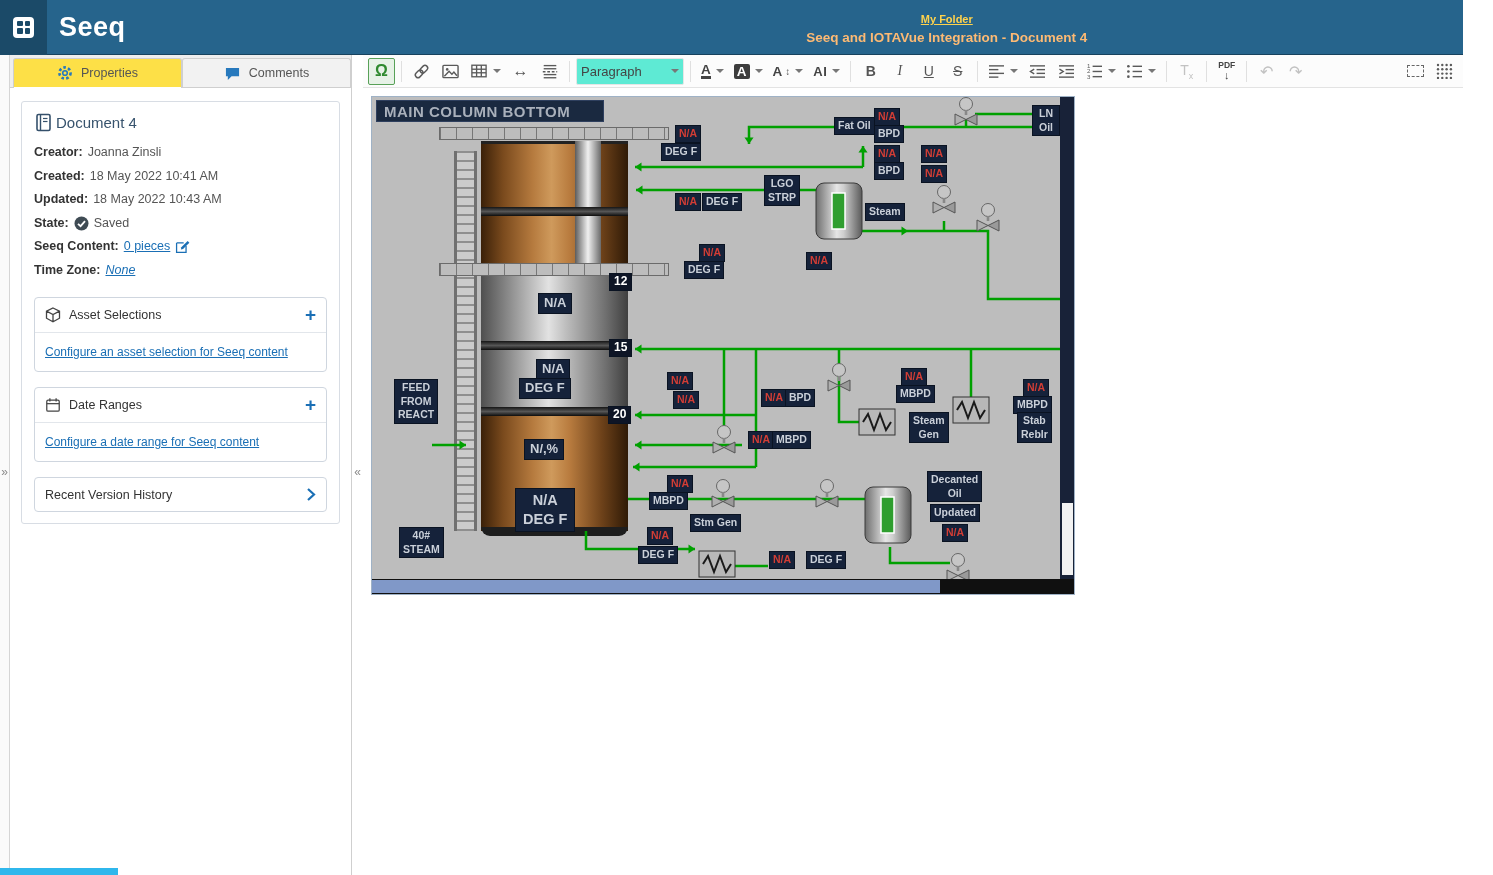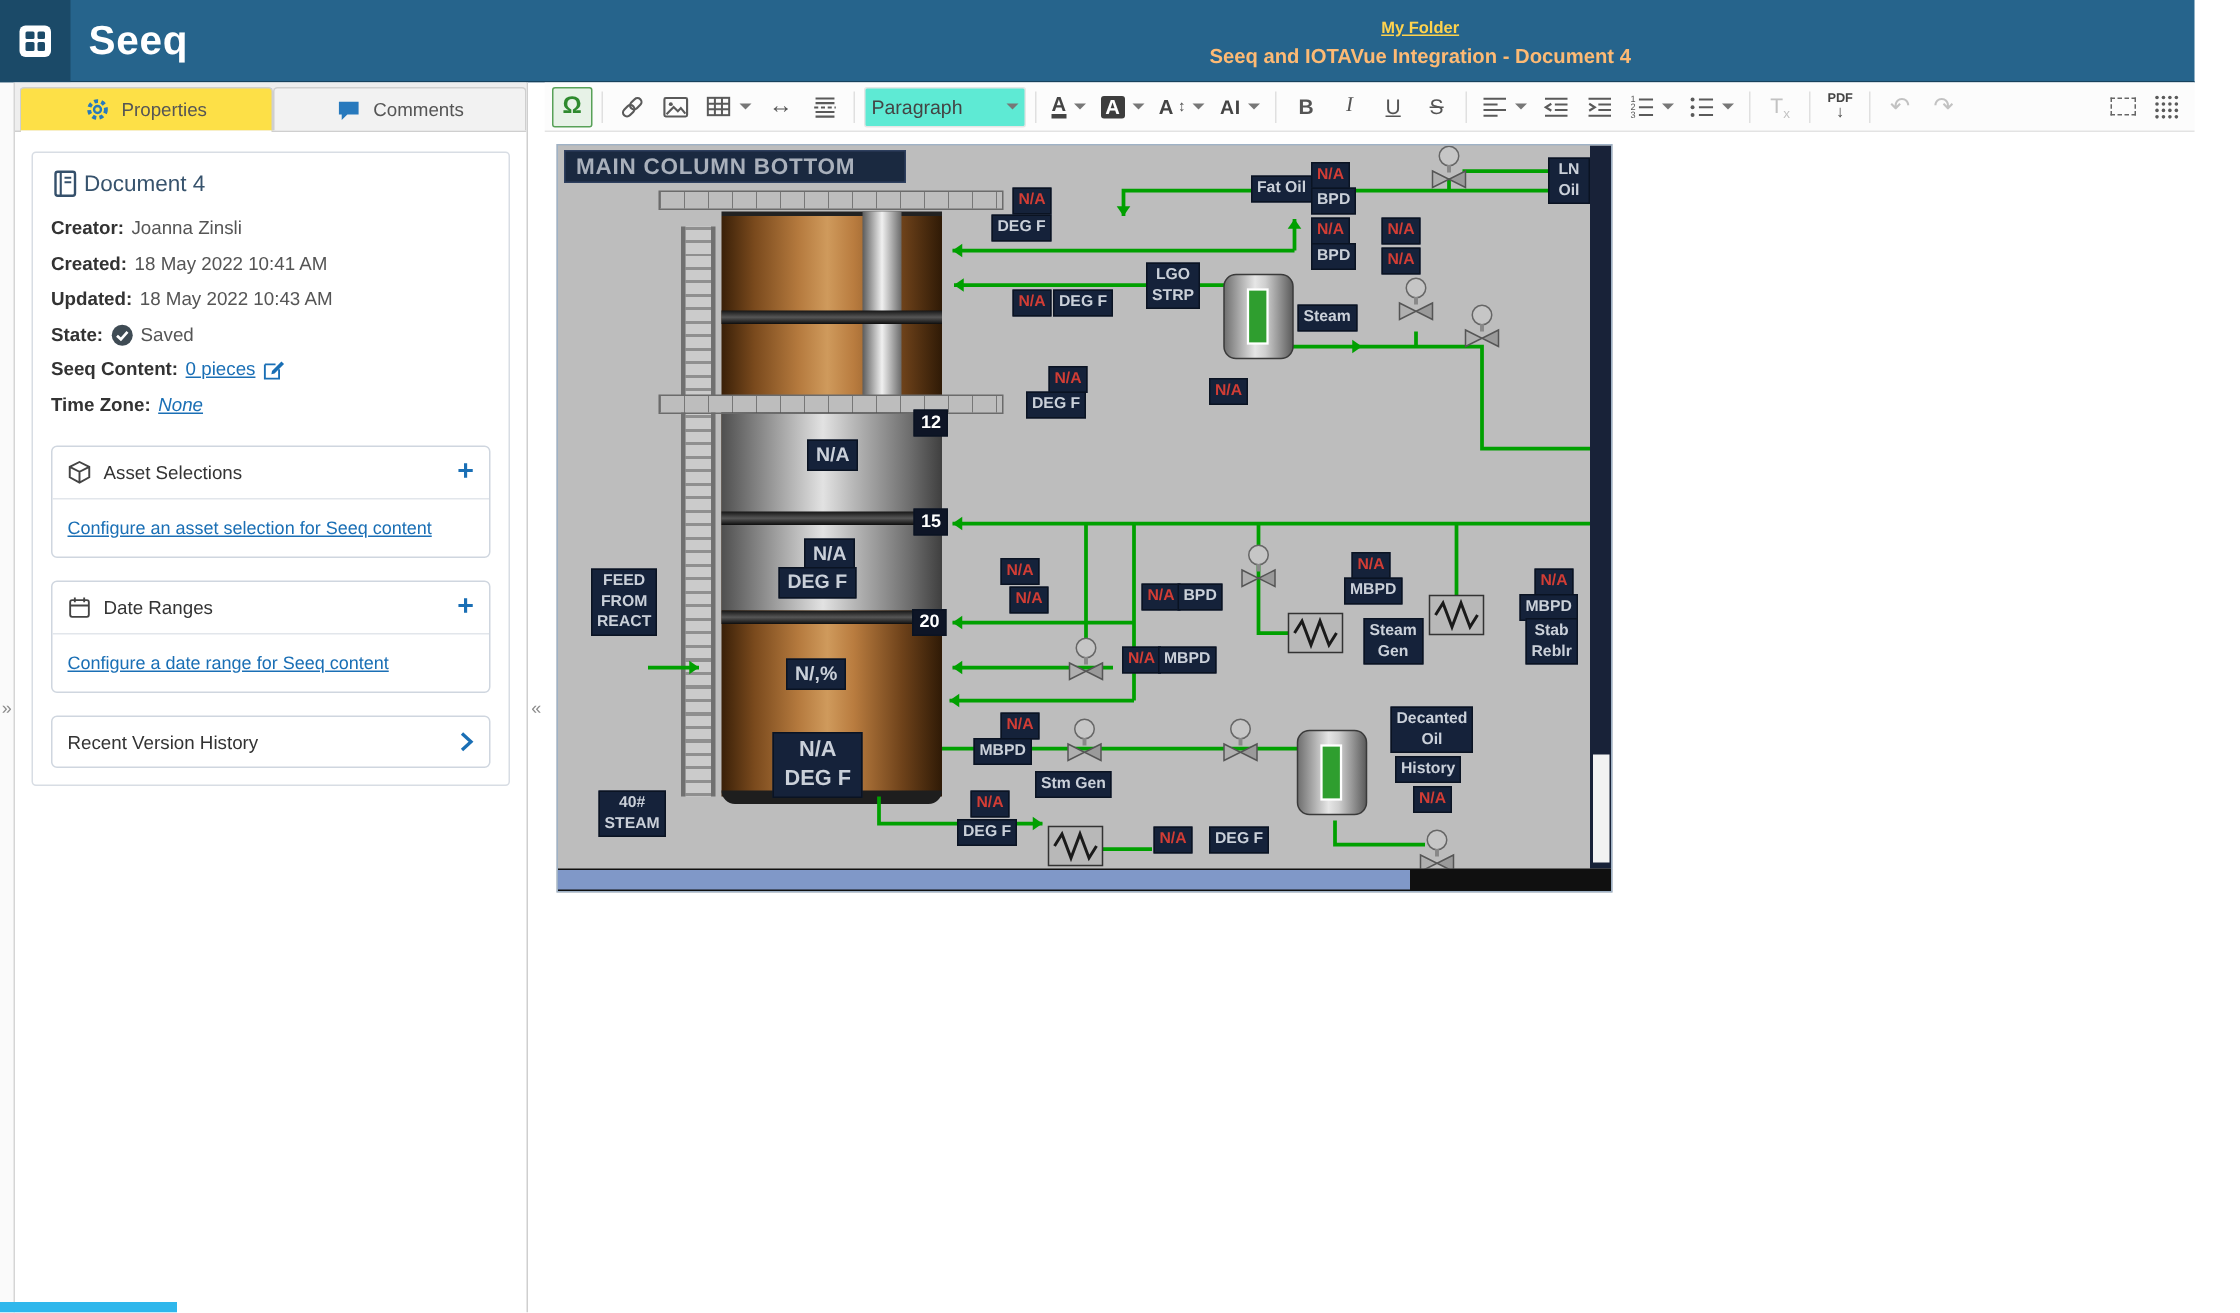--- a/index.html
+++ b/index.html
@@ -542,21 +542,21 @@
 Gen</div>
               <div class="dlabel" style="left: 645px; top: 315px;">Stab
 Reblr</div>
               <div class="dlabel r" style="left: 376px; top: 334px;">N/A</div>
               <div class="dlabel" style="left: 400px; top: 334px;">MBPD</div>
               <div class="dlabel r" style="left: 295px; top: 378px;">N/A</div>
               <div class="dlabel" style="left: 277px; top: 395px;">MBPD</div>
               <div class="dlabel" style="left: 318px; top: 417px;">Stm Gen</div>
               <div class="dlabel" style="left: 555px; top: 374px;">Decanted
 Oil</div>
-              <div class="dlabel" style="left: 558px; top: 407px;">History</div>
+              <div class="dlabel" style="left: 558px; top: 407px;">Updated</div>
               <div class="dlabel r" style="left: 570px; top: 427px;">N/A</div>
               <div class="dlabel" style="left: 27px; top: 430px;">40#
 STEAM</div>
               <div class="dlabel r" style="left: 275px; top: 430px;">N/A</div>
               <div class="dlabel" style="left: 266px; top: 449px;">DEG F</div>
               <div class="dlabel r" style="left: 397px; top: 454px;">N/A</div>
               <div class="dlabel" style="left: 434px; top: 454px;">DEG F</div>
             </div>
           <div class="dg-title">MAIN COLUMN BOTTOM</div>
 

